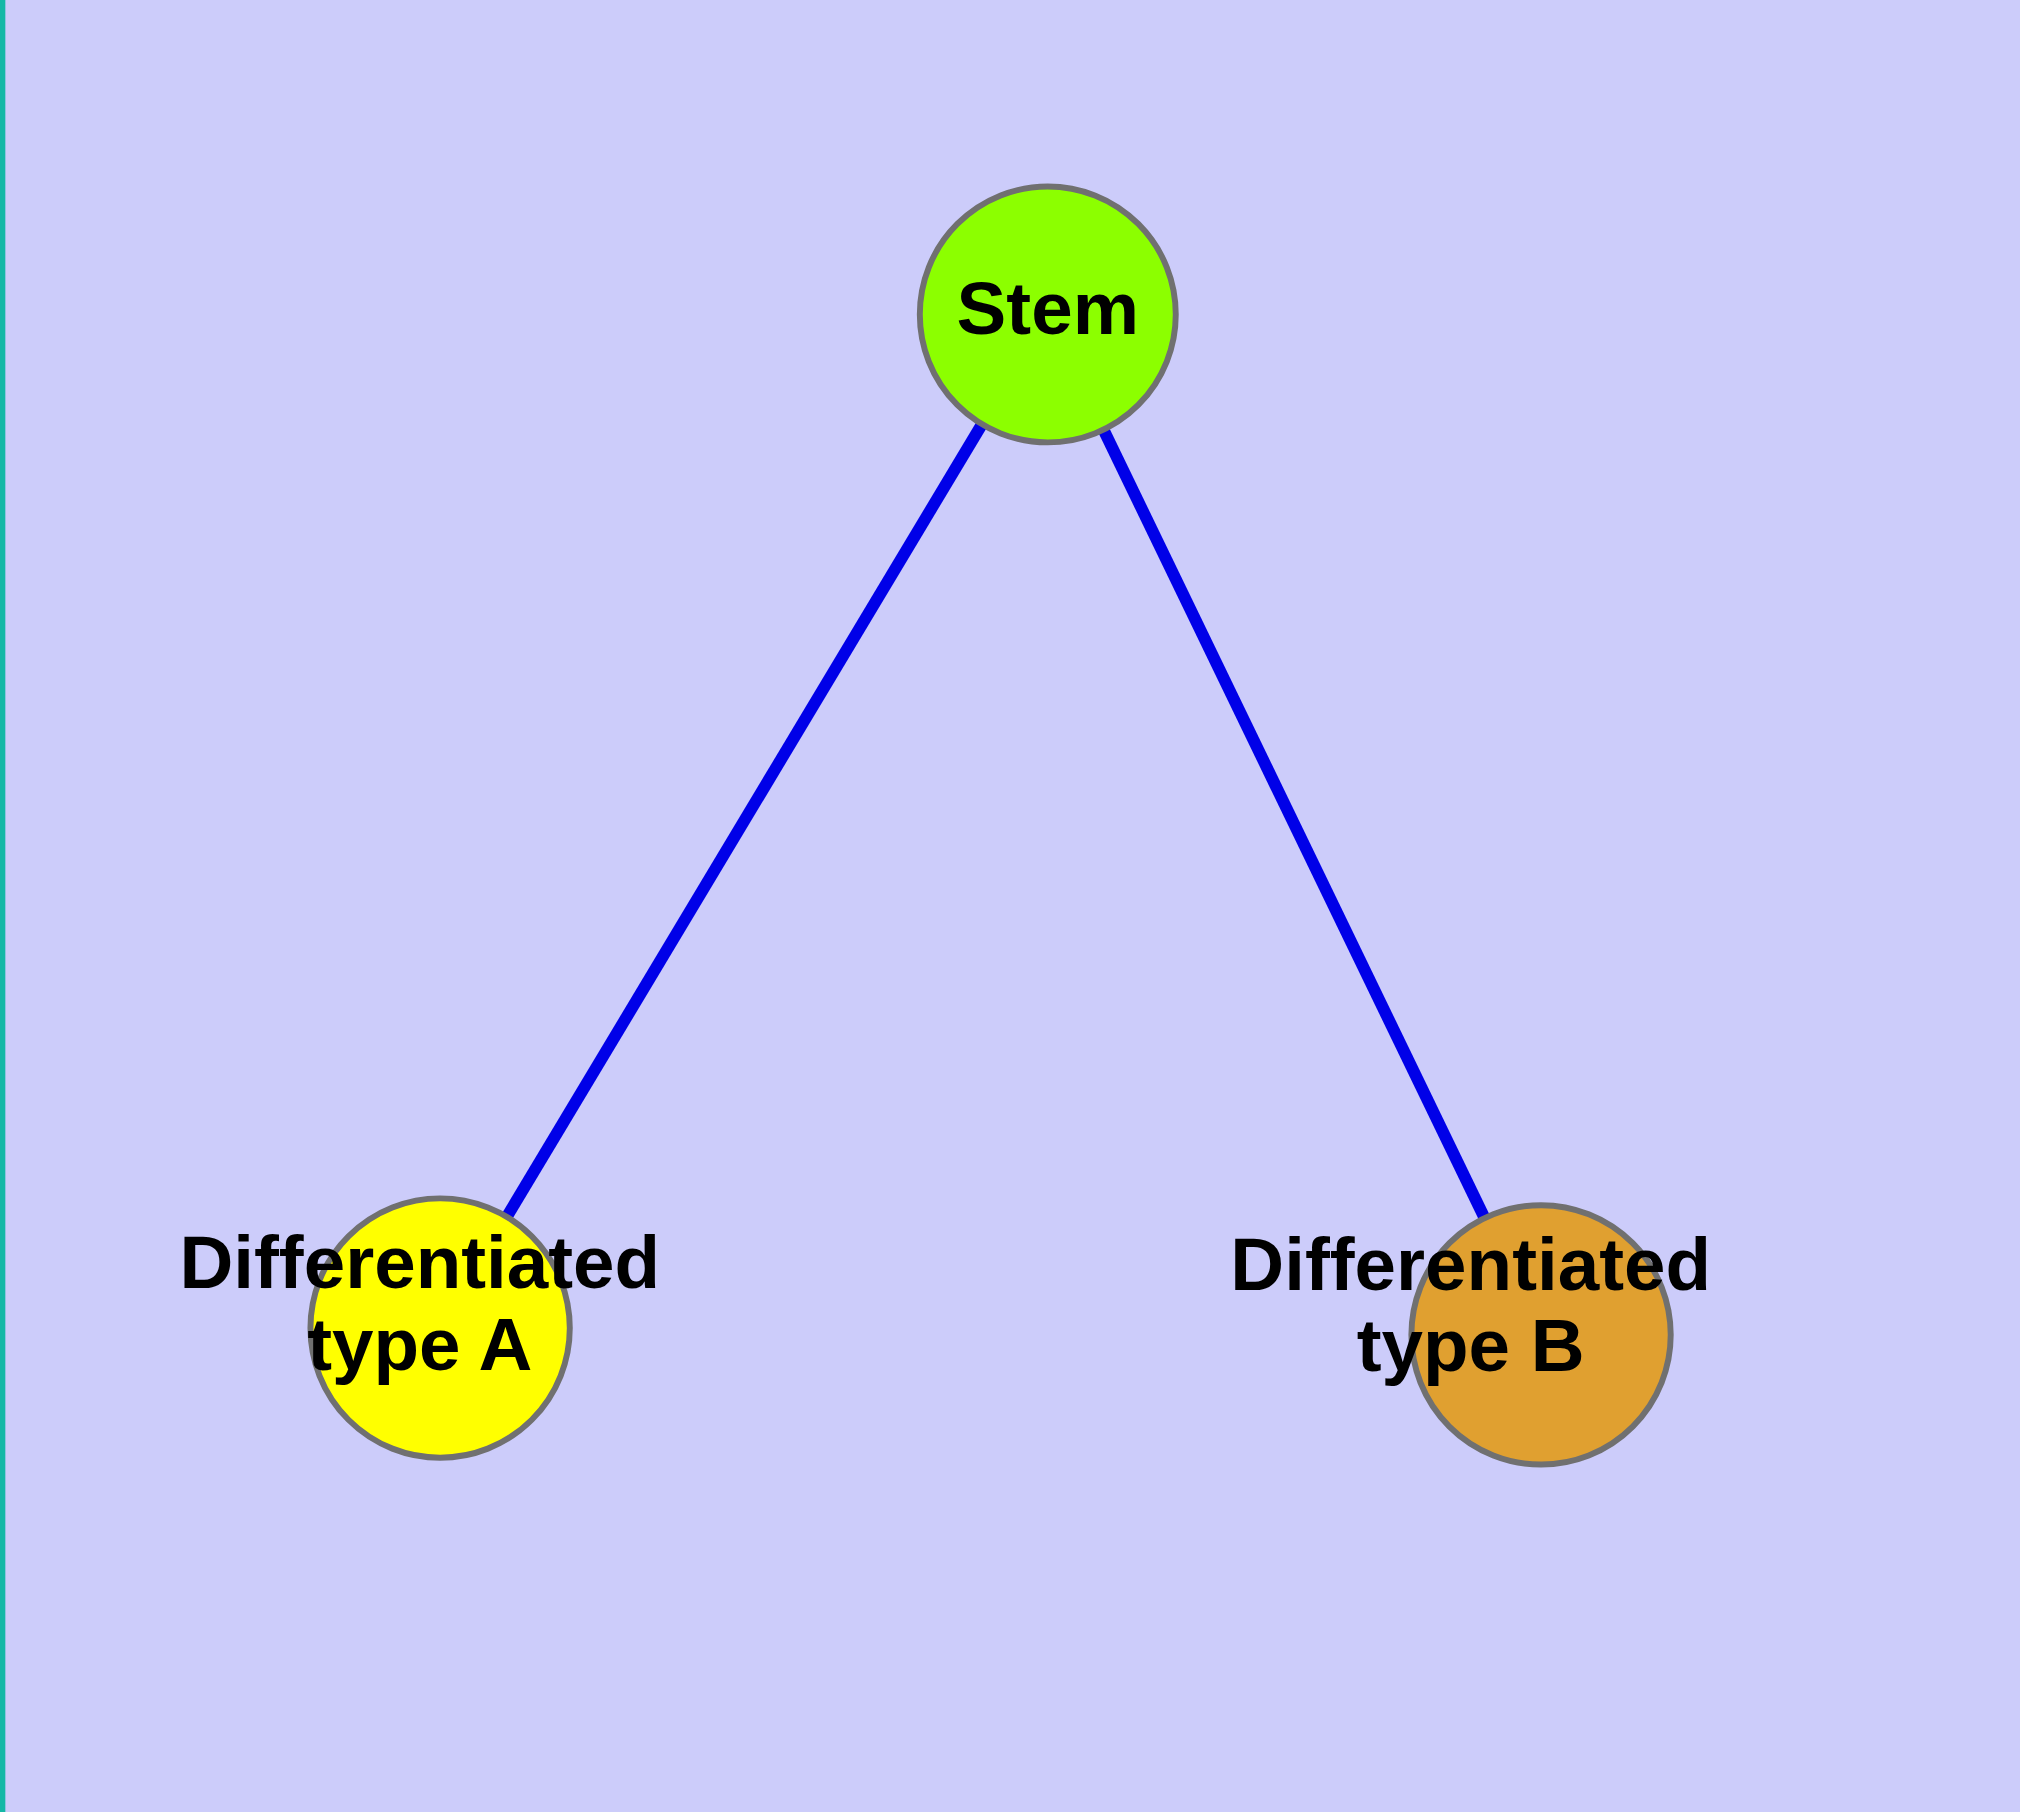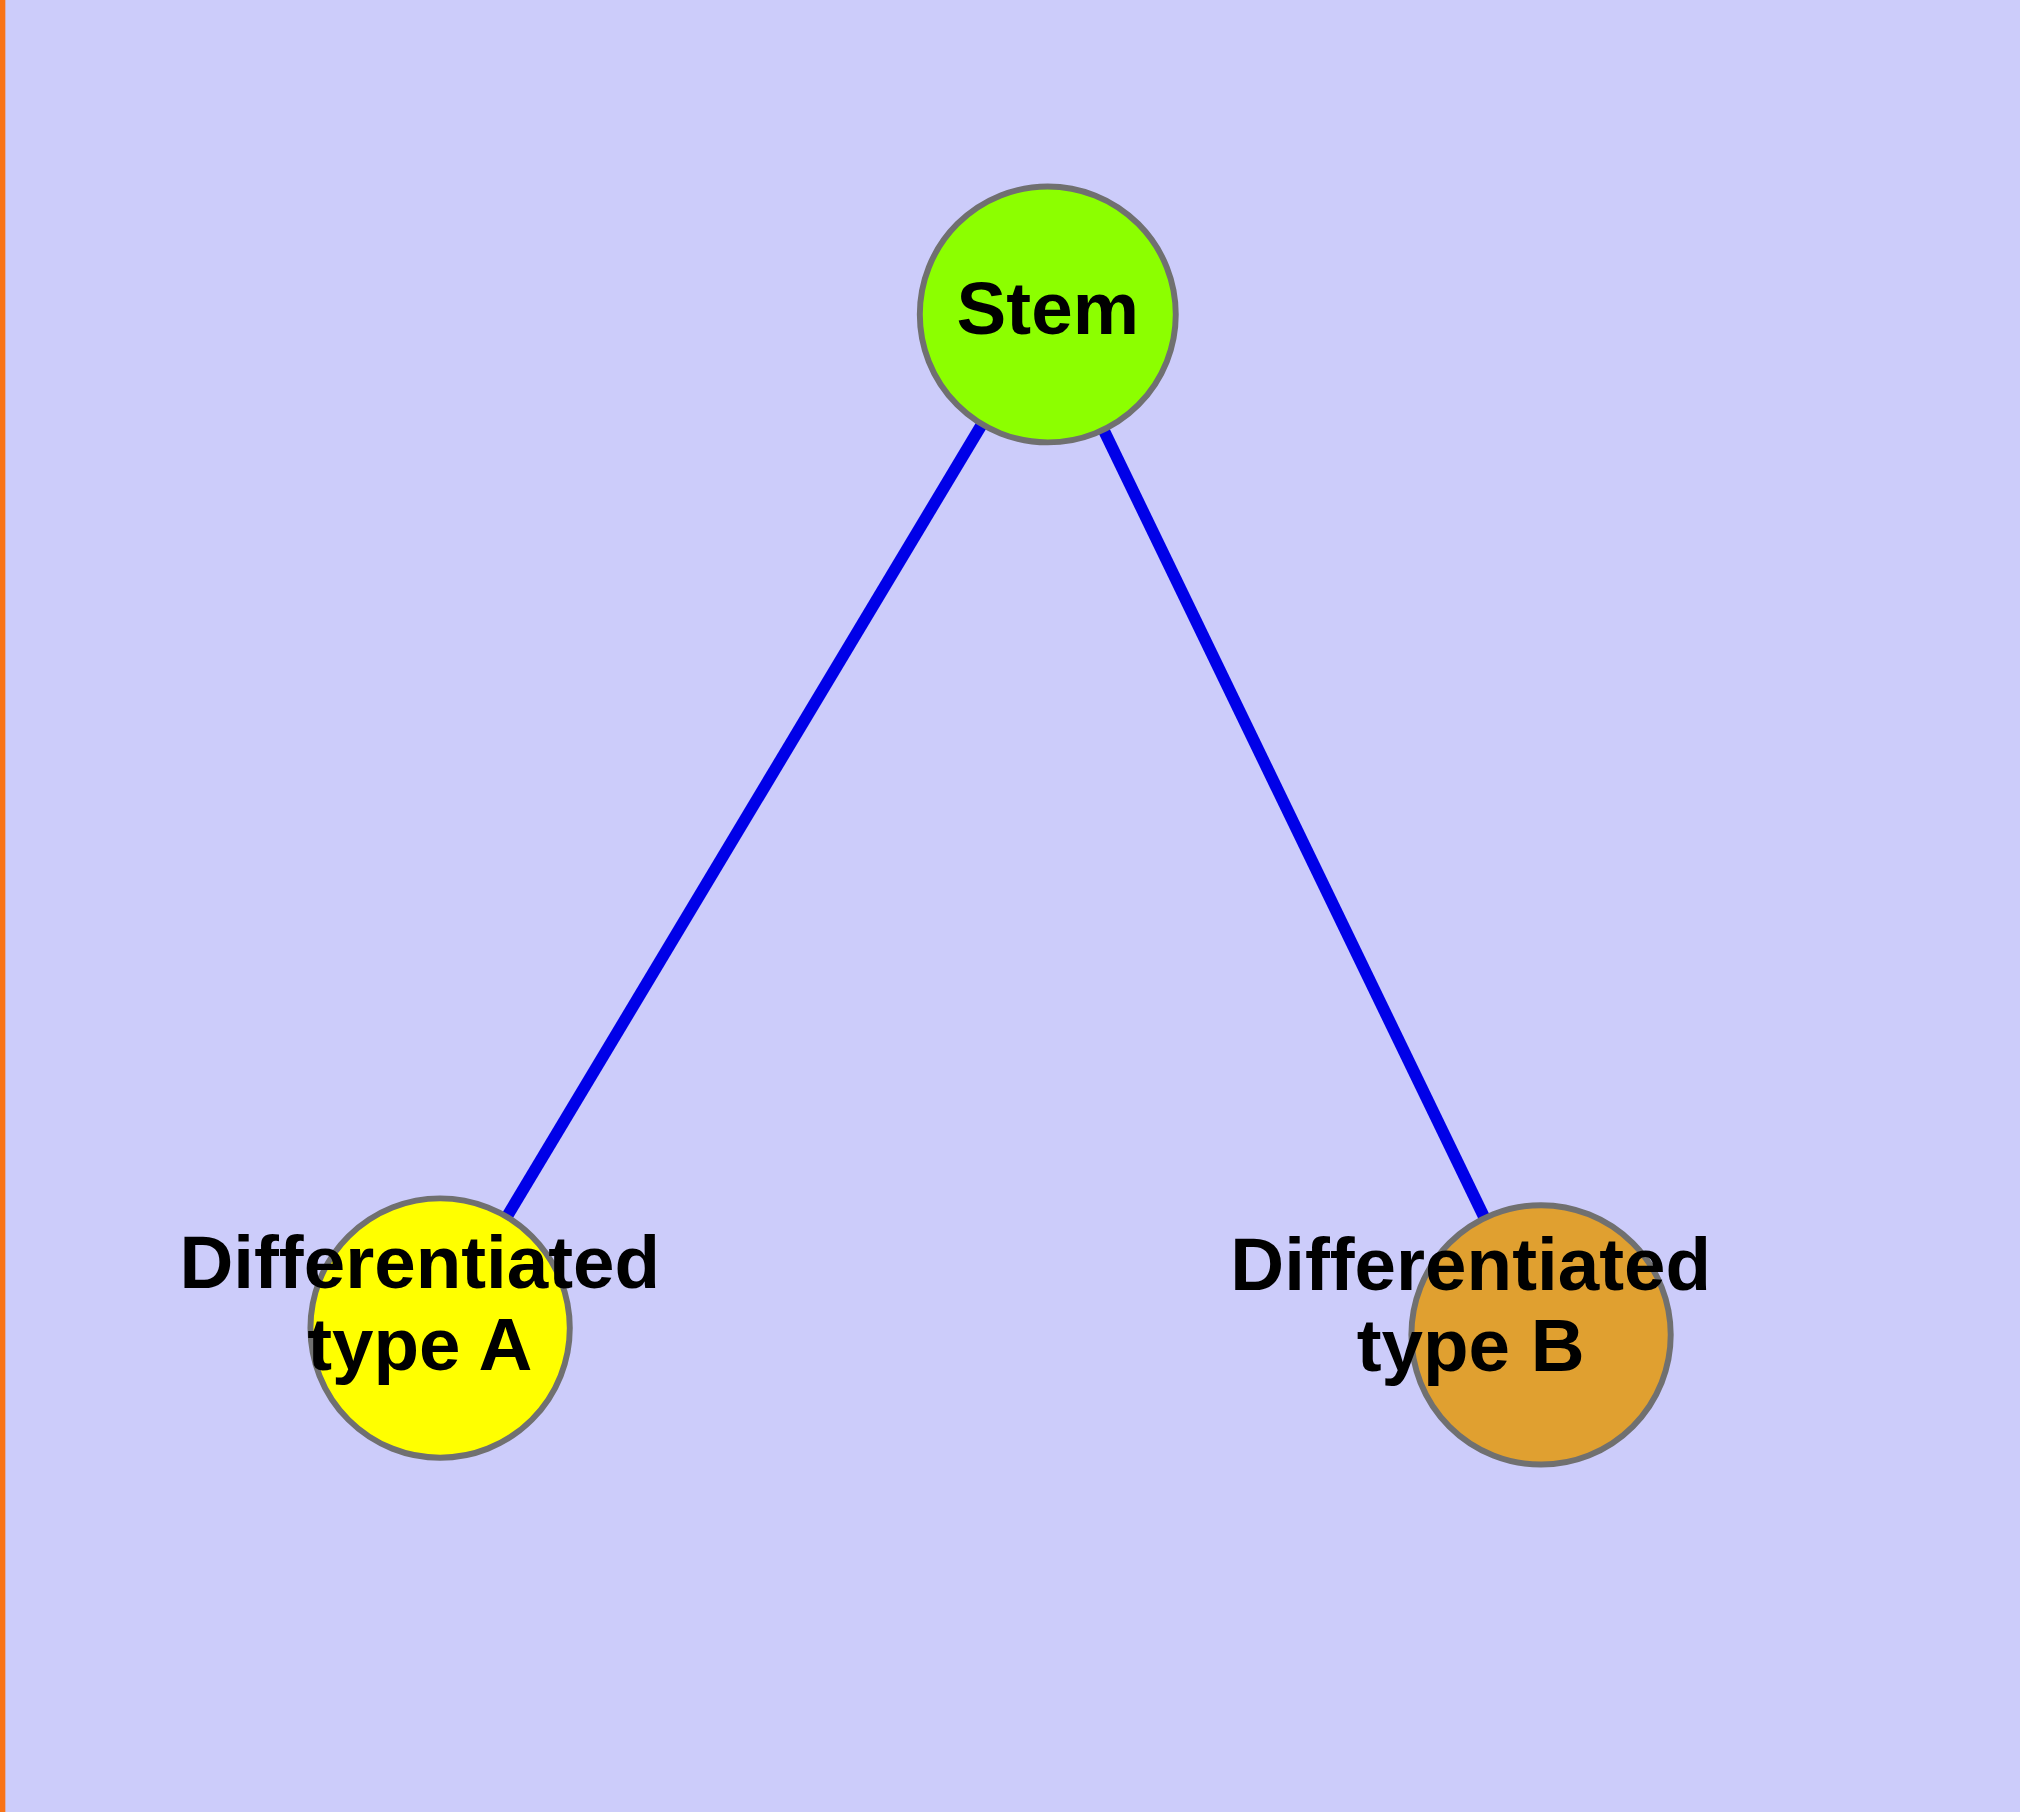--- a/index.html
+++ b/index.html
@@ -10,21 +10,21 @@
   body {
     width: 2021px;
     height: 1812px;
     overflow: hidden;
     font-family: "Liberation Sans", sans-serif;
   }
   #canvas {
     position: relative;
     width: 1967px;
     height: 1812px;
-    background: #f97316;
+    background: #14b8a6;
   }
   #graph-svg {
     position: absolute;
     left: 0;
     top: 0;
     width: 2021px;
     height: 1812px;
     display: block;
   }
   .node-label {

